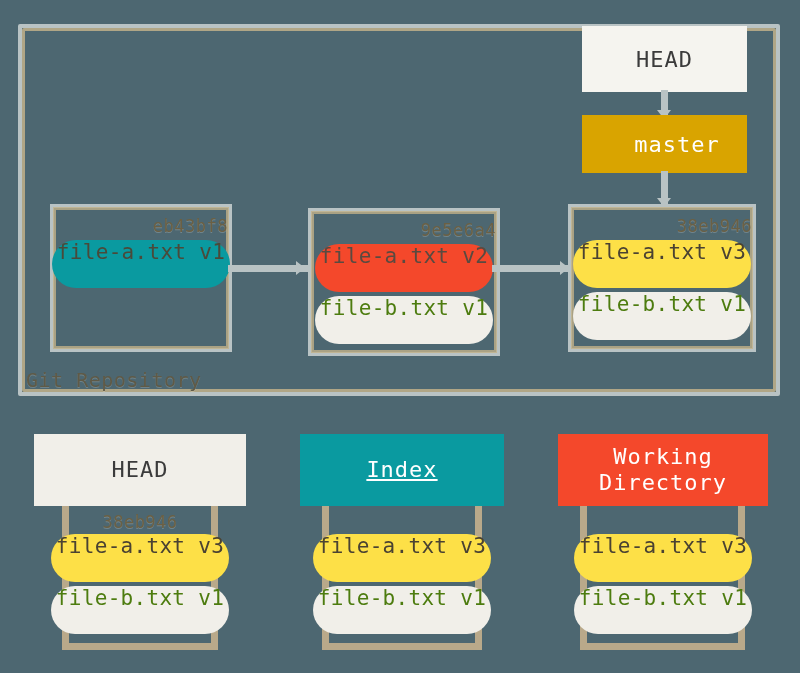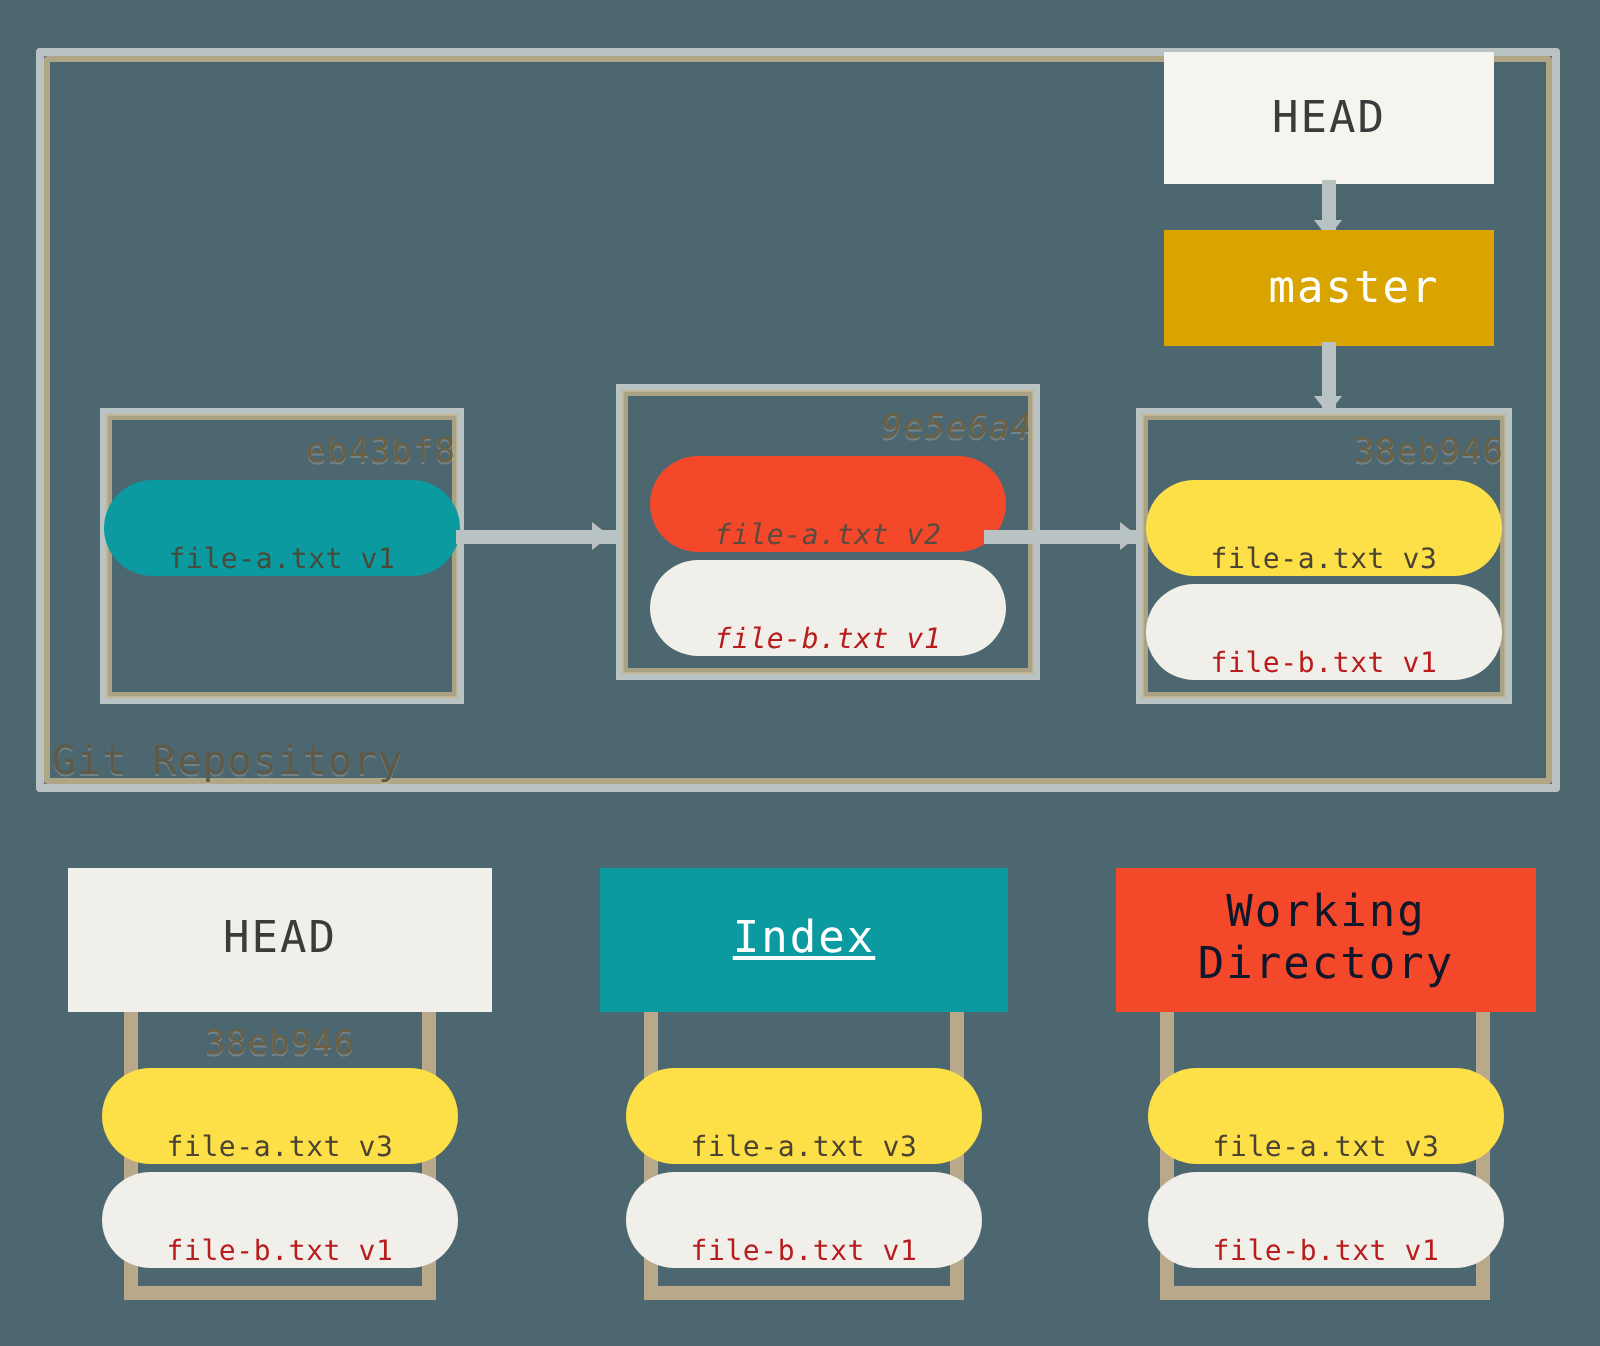--- a/index.html
+++ b/index.html
@@ -126,53 +126,53 @@
     top: 32px;
     display: flex;
     flex-direction: column;
     align-items: center;
     gap: 4px;
   }
 
   
   .pill {
     display: flex;
-    align-items: flex-end;
+    align-items: flex-start;
     justify-content: center;
     height: 48px;
     width: 178px;
     border-radius: 26px;
-    font-size: 14px;
+    font-size: 21px;
     letter-spacing: .3px;
     box-sizing: border-box;
     white-space: nowrap;
   }
   .pill.teal   { background: #0a9aa0; color: #4a4a3a; }
   .pill.red    { background: #f4482b; color: #5a4a40; }
   .pill.gold   { background: #fde047; color: #4a4232; }
-  .pill.white  { background: #f1efe9; color: #b91c1c; }
+  .pill.white  { background: #f1efe9; color: #4d7c0f; }
 
   
   .panel { position: absolute; }
   .panel-header {
     position: absolute;
     left: 0; top: 0;
     width: 100%;
     display: flex;
     align-items: center;
     justify-content: center;
     text-align: center;
     font-size: 22px;
     line-height: 1.2;
     letter-spacing: 1px;
     box-sizing: border-box;
   }
   .panel-header.head-hdr  { background: #f1efe9; color: #3b3b3b; }
   .panel-header.index-hdr { background: #0a9aa0; color: #ffffff; text-decoration: underline; }
-  .panel-header.wd-hdr    { background: #f4482b; color: #0f172a; }
+  .panel-header.wd-hdr    { background: #f4482b; color: #ffffff; }
   .panel-hash {
     position: absolute;
     top: 0; left: 0; right: 0;
     text-align: center;
     font-size: 17px;
     color: #6b6044;
     letter-spacing: .5px;
     text-shadow: 0 1px 0 rgba(255,255,255,.2);
   }
   .panel-pills {
@@ -217,21 +217,21 @@
     <div class="pill-stack">
       <div class="pill teal">
         <span>file-a.txt v1</span>
       </div>
     </div>
   </div>
 
   <div class="conn conn-h" style="left:228px; top:265px; width:80px;"></div>
   <div class="conn-arrowhead" style="left:296px; top:261px;"></div>
 
-  <div class="commit" style="left:308px; top:192px; width:212px; height:148px;font-style:italic;">
+  <div class="commit" style="left:308px; top:208px; width:192px; height:148px;">
     <div class="commit-inner"></div>
     <div class="commit-hash">9e5e6a4</div>
     <div class="pill-stack">
       <div class="pill red">
         <span>file-a.txt v2</span>
       </div>
       <div class="pill white">
         <span>file-b.txt v1</span>
       </div>
     </div>

